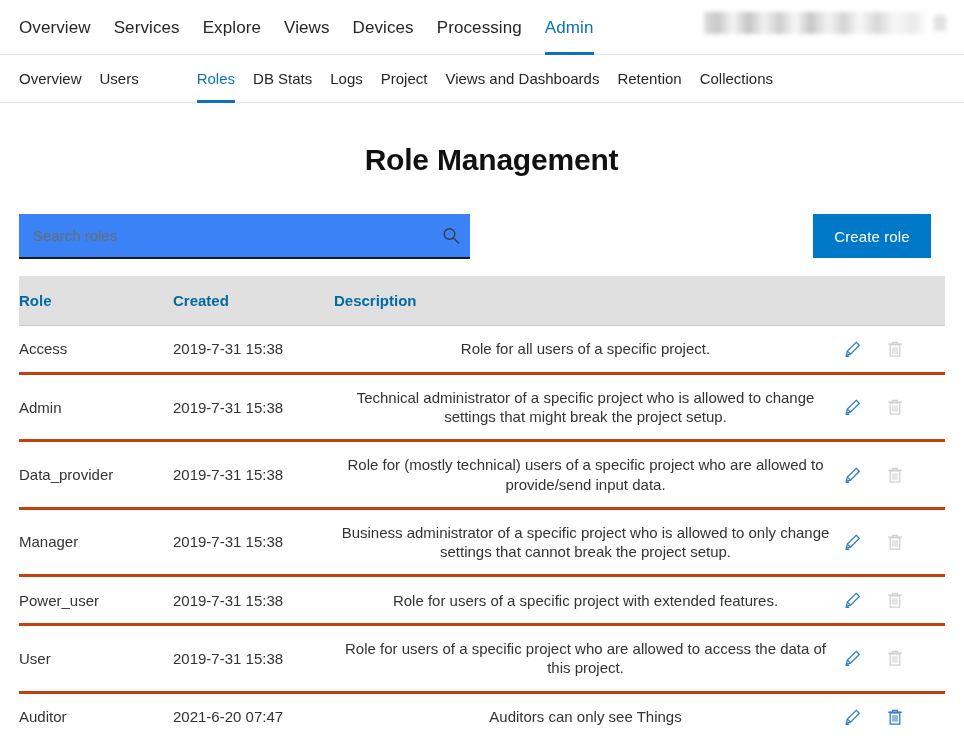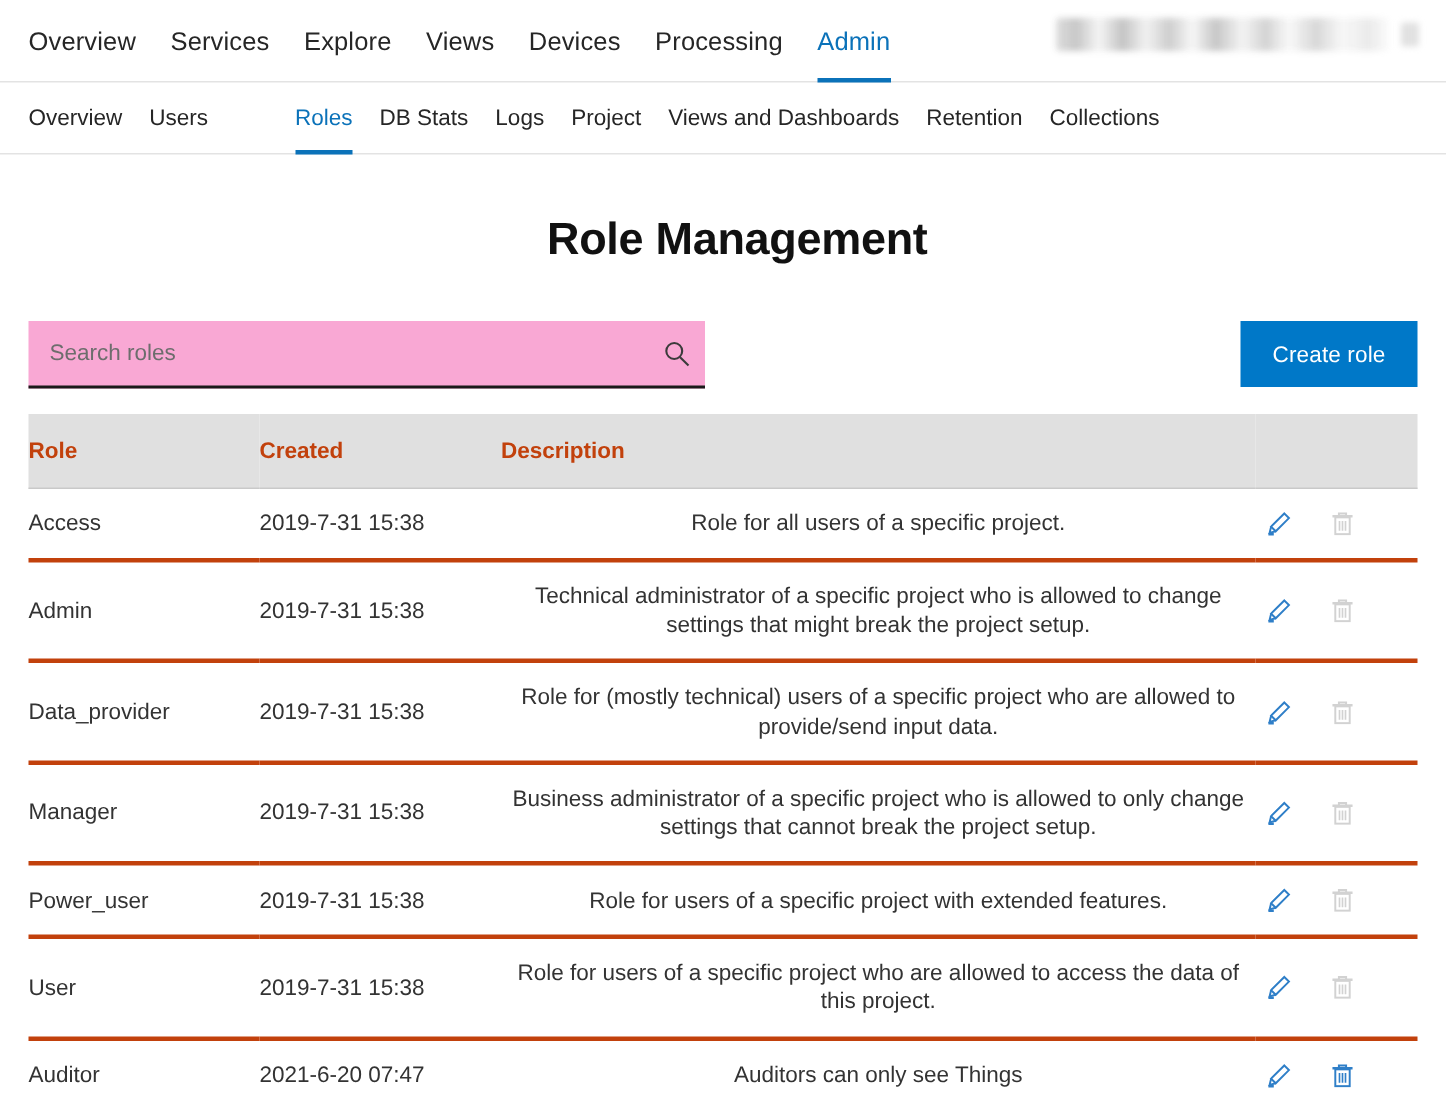--- a/index.html
+++ b/index.html
@@ -143,21 +143,21 @@
     height: 48px;
     padding: 0 19px;
     box-sizing: border-box;
   }
   .search-wrap {
     position: absolute;
     left: 19px;
     top: 0;
     width: 451px;
     height: 45px;
-    background: #f9a8d4;
+    background: #3b82f6;
     border-bottom: 2px solid #1a1a1a;
     box-sizing: border-box;
     display: flex;
     align-items: center;
   }
   .search-input {
     flex: 1;
     border: 0;
     outline: none;
     background: transparent;
@@ -173,21 +173,21 @@
   }
   .search-icon {
     width: 38px;
     display: flex;
     align-items: center;
     justify-content: center;
     cursor: pointer;
   }
   .create-btn {
     position: absolute;
-    right: 19px;
+    right: 33px;
     top: 0;
     width: 118px;
     height: 44px;
     background: #0078c8;
     color: #ffffff;
     border: 0;
     font-family: "Liberation Sans", sans-serif;
     font-size: 15px;
     cursor: pointer;
     letter-spacing: 0.1px;
@@ -200,21 +200,21 @@
   table.roles {
     width: 100%;
     border-collapse: collapse;
     table-layout: fixed;
   }
   table.roles thead th {
     background: #e0e0e0;
     text-align: left;
     font-size: 15px;
     font-weight: bold;
-    color: #c2410c;
+    color: #0369a1;
     padding: 16px 0 16px 0;
     border-bottom: 1px solid #c9c9c9;
   }
   th.col-role, td.col-role { width: 154px; padding-left: 15px; }
   th.col-created, td.col-created { width: 161px; }
   th.col-desc, td.col-desc { width: auto; text-align: center; }
   th.col-actions, td.col-actions { width: 108px; }
 
   table.roles tbody td {
     font-size: 15px;

